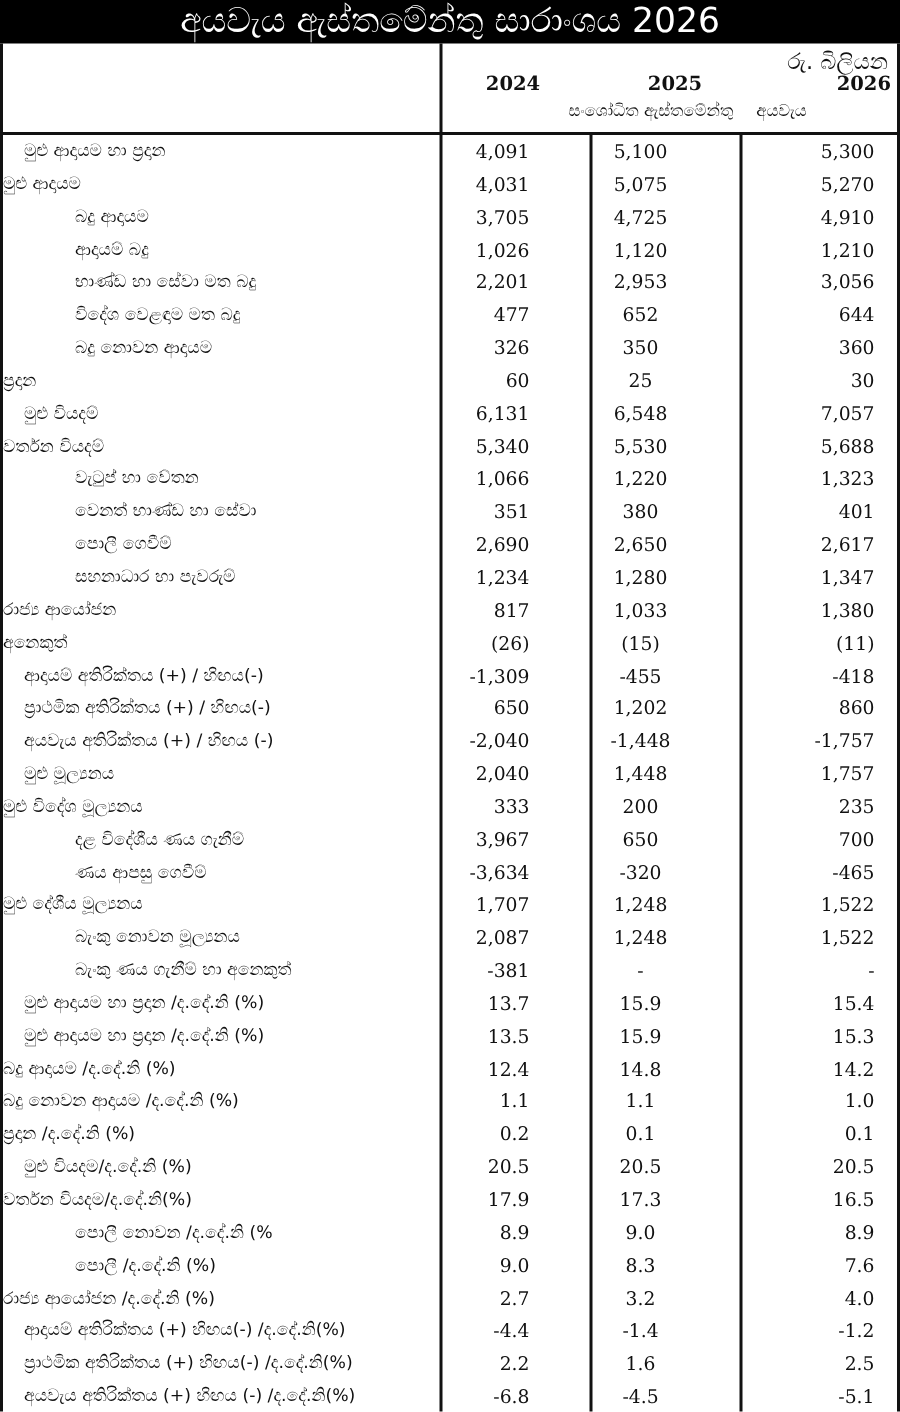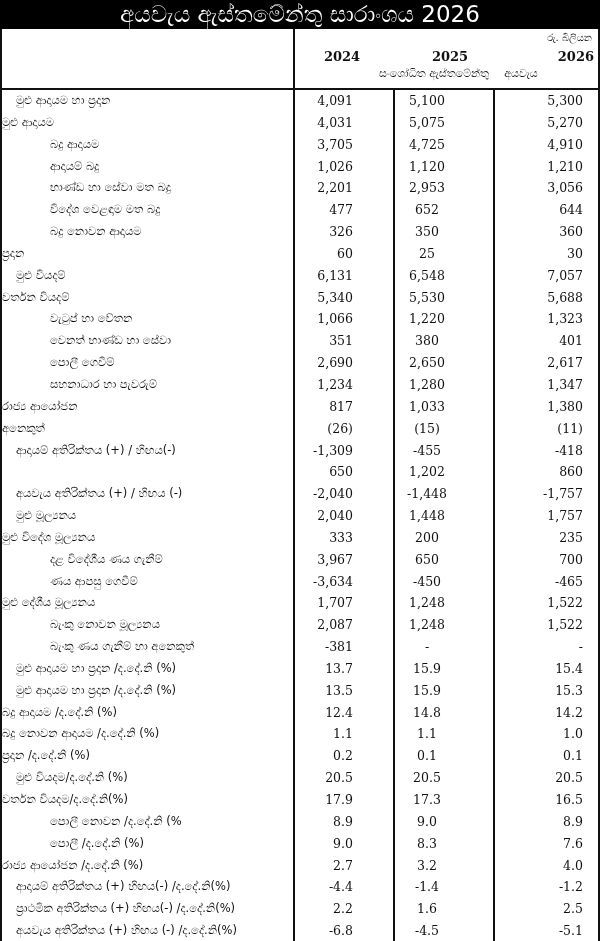--- a/index.html
+++ b/index.html
@@ -15,21 +15,21 @@
   }
   .col-sep { position: absolute; top: 0; bottom: 0; width: 2px; background: #111; }
   .sep1 { left: 291px; }
   .sep2 { left: 391px; top: 59px; width: 1.5px; }
   .sep3 { left: 491px; top: 59px; width: 1.5px; }
   .header-row {
     position: absolute; left: 0; top: 0; width: 596px; height: 59px;
     border-bottom: 2px solid #111;
   }
   .hdr { position: absolute; font-size: 13px; font-weight: bold; }
-  .unit-label { right: 6px; top: 3px; font-weight: normal; font-family: "DejaVu Sans", sans-serif; font-size: 10px; }
+  .unit-label { right: 6px; top: 3px; font-weight: normal; font-family: "DejaVu Sans", sans-serif; font-size: 15px; }
   .year { top: 20px; }
   .y2024 { left: 300px; width: 80px; text-align: center; }
   .y2025 { left: 400px; width: 96px; text-align: center; }
   .y2026 { left: 500px; width: 92px; text-align: right; padding-right: 0; }
   .sub { top: 38px; font-weight: normal; font-family: "DejaVu Sans", sans-serif; font-size: 11px; }
   .s2025 { left: 368px; width: 128px; text-align: center; }
   .s2026 { left: 475px; width: 88px; text-align: center; }
   .rows { position: absolute; left: 0; top: 61px; width: 596px; }
   .row { position: relative; height: 21.85px; line-height: 21.85px; font-size: 13px; }
   .lbl {
@@ -160,20 +160,21 @@
         <span class="v v2">(15)</span>
         <span class="v v3">(11)</span>
       </div>
       <div class="row">
         <span class="lbl ind0">ආදායම් අතිරික්තය (+) / හිඟය(-)</span>
         <span class="v v1">-1,309</span>
         <span class="v v2">-455</span>
         <span class="v v3">-418</span>
       </div>
       <div class="row">
+        <span class="lbl ind0">ප්‍රාථමික අතිරික්තය (+) / හිඟය(-)</span>
         <span class="v v1">650</span>
         <span class="v v2">1,202</span>
         <span class="v v3">860</span>
       </div>
       <div class="row">
         <span class="lbl ind0">අයවැය අතිරික්තය (+) / හිඟය (-)</span>
         <span class="v v1">-2,040</span>
         <span class="v v2">-1,448</span>
         <span class="v v3">-1,757</span>
       </div>
@@ -191,21 +192,21 @@
       </div>
       <div class="row">
         <span class="lbl ind2">දළ විදේශීය ණය ගැනීම්</span>
         <span class="v v1">3,967</span>
         <span class="v v2">650</span>
         <span class="v v3">700</span>
       </div>
       <div class="row">
         <span class="lbl ind2">ණය ආපසු ගෙවීම්</span>
         <span class="v v1">-3,634</span>
-        <span class="v v2">-450</span>
+        <span class="v v2">-320</span>
         <span class="v v3">-465</span>
       </div>
       <div class="row">
         <span class="lbl ind1">මුළු දේශීය මූල්‍යනය</span>
         <span class="v v1">1,707</span>
         <span class="v v2">1,248</span>
         <span class="v v3">1,522</span>
       </div>
       <div class="row">
         <span class="lbl ind2">බැංකු නොවන මූල්‍යනය</span>

